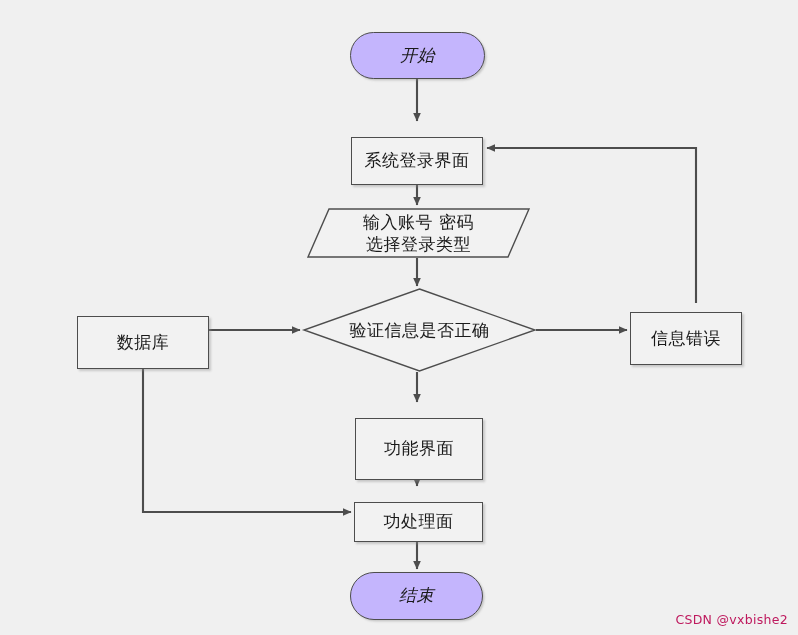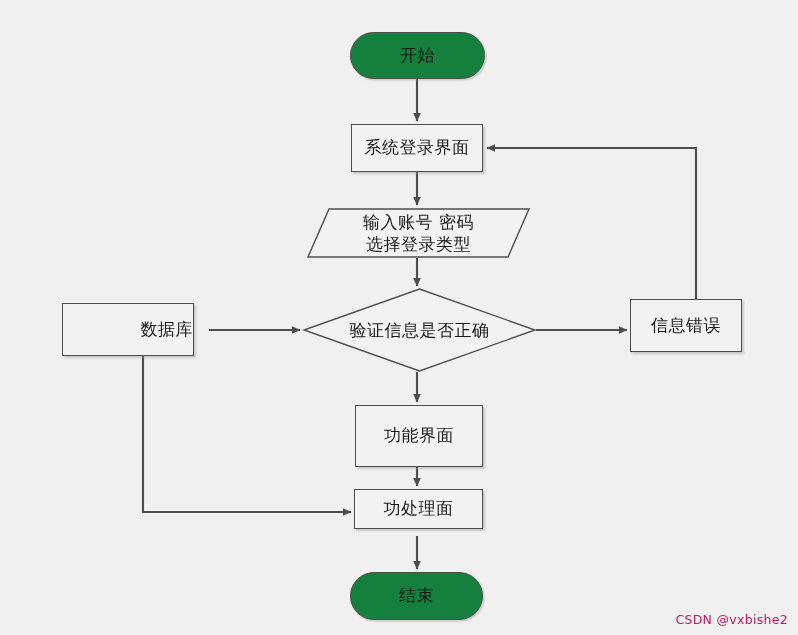--- a/index.html
+++ b/index.html
@@ -35,26 +35,28 @@
     font-size: 17px;
     line-height: 1.28;
     letter-spacing: 0.5px;
     white-space: pre-line;
     z-index: 3;
   }
   .rect {
     background: #f2f2f2;
     border: 1.4px solid #4d4d4d;
     box-shadow: 1.5px 1.5px 2px rgba(140,140,140,0.40);
+    margin-top: 13px;
   }
   .terminator {
-    background: #15803d;
+    background: #c4b5fd;
     border: 1.4px solid #4d4d4d;
     border-radius: 24px;
     box-shadow: 1.5px 1.5px 2px rgba(140,140,140,0.40);
+    font-style: italic;
   }
   .shape-wrap {
     position: absolute;
     z-index: 3;
   }
   .shape-wrap svg {
     position: absolute;
     left: 0;
     top: 0;
     overflow: visible;
@@ -130,21 +132,21 @@
   </div>
 
   <div class="shape-wrap" style="left:307px; top:208px; width:223px; height:50px;">
     <svg width="223" height="50" viewBox="0 0 223 50">
       <polygon points="22,1 222,1 201,49 1,49" fill="#f2f2f2" stroke="#4d4d4d" stroke-width="1.4"></polygon>
     </svg>
     <div class="shape-label">输入账号 密码
 选择登录类型</div>
   </div>
 
-  <div class="node rect" style="left:62px; top:303px; width:132px; height:53px;justify-content:flex-end;">
+  <div class="node rect" style="left:77px; top:303px; width:132px; height:53px;">
     <span>数据库</span>
   </div>
 
   <div class="shape-wrap" style="left:303px; top:288px; width:233px; height:84px;text-decoration:underline;">
     <svg width="233" height="84" viewBox="0 0 233 84">
       <polygon points="116.5,1 232,42 116.5,83 1,42" fill="#f2f2f2" stroke="#4d4d4d" stroke-width="1.4"></polygon>
     </svg>
     <div class="shape-label">验证信息是否正确</div>
   </div>
 

